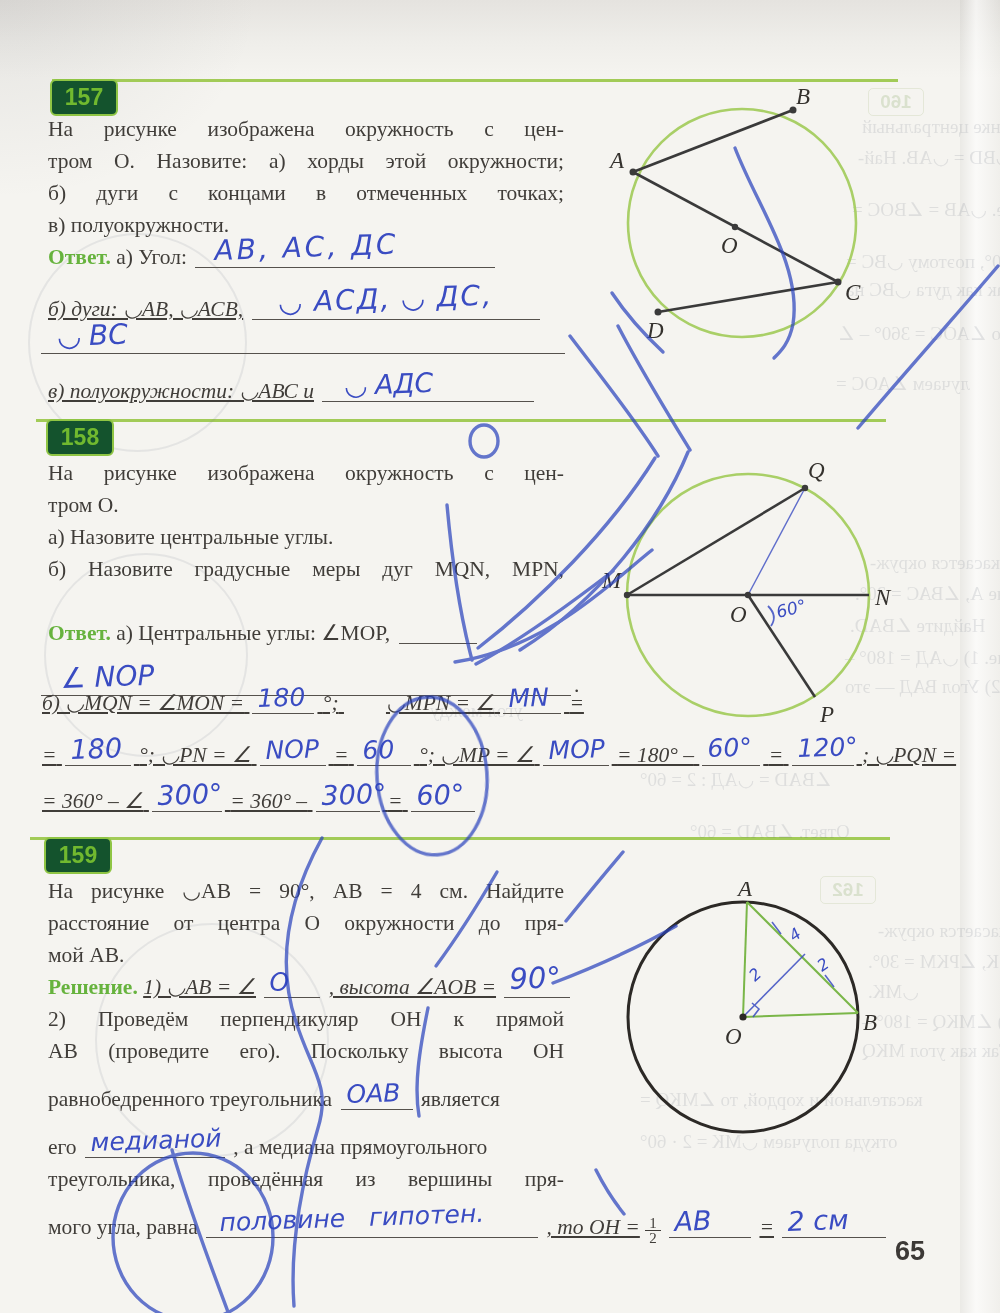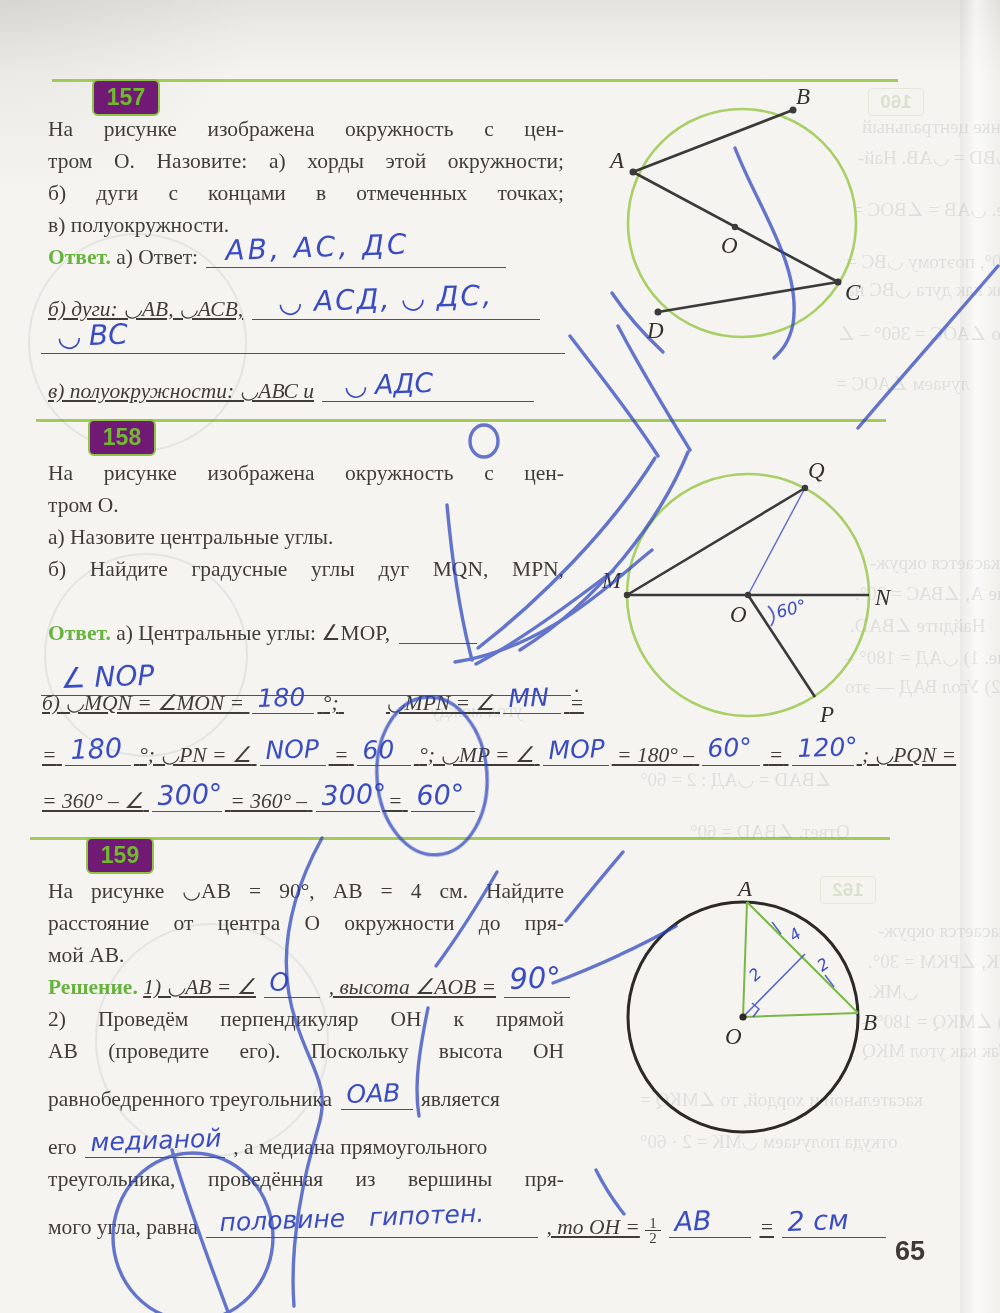--- a/index.html
+++ b/index.html
@@ -6,21 +6,21 @@
   .paper{position:relative;width:1000px;height:1313px;background:#f5f4f0;overflow:hidden;
          font-family:"Liberation Serif",serif;}
   .top-shade{position:absolute;left:0;top:0;width:1000px;height:78px;
          background:linear-gradient(180deg,#e5e3df 0%,#efeeea 55%,#f5f4f0 100%);}
   .corner-shade{position:absolute;left:0;top:0;width:260px;height:200px;
          background:radial-gradient(ellipse at 0% 0%,rgba(90,90,95,.10),rgba(0,0,0,0) 70%);}
   .right-edge{position:absolute;right:0;top:0;width:40px;height:1313px;
          background:linear-gradient(90deg,rgba(0,0,0,.045),rgba(255,255,255,.55) 40%,rgba(0,0,0,.02));}
   .rule{position:absolute;height:2.6px;background:#a2cb57;}
   .numbox{position:absolute;width:64px;height:33px;border:2.2px solid #8fc544;border-radius:6px;
-         background:#701a75;color:#71b92f;font:bold 23px/33px "Liberation Sans",sans-serif;text-align:center;z-index:4;margin-left:42px;}
+         background:#14532d;color:#71b92f;font:bold 23px/33px "Liberation Sans",sans-serif;text-align:center;z-index:4;}
   .pl{position:absolute;font-size:21.5px;line-height:27px;color:#403d39;white-space:nowrap;z-index:3;}
   .just{width:516px;white-space:normal;text-align:justify;text-align-last:justify;}
   .math{font-style:italic;text-decoration:underline;}
   .green{color:#67b33e;font-weight:bold;}
   .blank{display:inline-block;height:22px;border-bottom:1.5px solid #55514c;position:relative;
          vertical-align:-4px;margin:0 3px;}
   .hw{position:absolute;left:6px;bottom:2px;font-family:"DejaVu Sans",sans-serif;font-style:italic;
       font-size:25px;color:#3a4cc2;white-space:pre;line-height:1;transform:rotate(-2deg);
       transform-origin:left bottom;z-index:6;}
   .frac{display:inline-block;vertical-align:-9px;text-align:center;font-size:15px;line-height:14px;font-style:normal;}
@@ -78,21 +78,21 @@
   <div class="rule" style="left:52px;top:79px;width:846px"></div>
   <div class="numbox" style="left:50px;top:79px">157</div>
 
   <div class="pl just" style="left:48px;top:116px">На рисунке изображена окружность с цен-</div>
   <div class="pl just" style="left:48px;top:180px">б) дуги с концами в отмеченных точках;</div>
   <div class="pl just" style="left:48px;top:148px">тром O. Назовите: а) хорды этой окружности;</div>
   <div class="pl" style="left:48px;top:212px">в) полуокружности.</div>
 
   <div class="pl" style="left:48px;top:244px">
     <span class="green">Ответ.</span>
-    <span>а) Ответ:</span>
+    <span>а) Угол:</span>
     <span class="blank" style="width:300px">
       <span class="hw" style="font-size:28px;left:20px;letter-spacing:3px">АВ, АС, ДС</span>
     </span>
   </div>
 
   <div class="pl" style="left:48px;top:296px">
     <span class="math">б) дуги: ◡АВ, ◡АСВ,</span>
     <span class="blank" style="width:288px">
       <span class="hw" style="font-size:28px;left:28px;letter-spacing:2px">◡ АСД, ◡ ДС,</span>
     </span>
@@ -127,21 +127,21 @@
     <text class="lbl" x="52" y="250">D</text>
     <text class="lbl" x="126" y="165">O</text>
   </svg>
 
   <div class="rule" style="left:36px;top:419px;width:850px"></div>
   <div class="numbox" style="left:46px;top:419px">158</div>
 
   <div class="pl just" style="left:48px;top:460px">На рисунке изображена окружность с цен-</div>
   <div class="pl" style="left:48px;top:492px">тром O.</div>
   <div class="pl" style="left:48px;top:524px">а) Назовите центральные углы.</div>
-  <div class="pl just" style="left:48px;top:556px">б) Найдите градусные углы дуг MQN, MPN,</div>
+  <div class="pl just" style="left:48px;top:556px">б) Назовите градусные меры дуг MQN, MPN,</div>
 
   <div class="pl" style="left:48px;top:620px">
     <span class="green">Ответ.</span>
     <span>а) Центральные углы: ∠MOP,</span>
     <span class="blank" style="width:78px"></span>
   </div>
 
   <div class="pl" style="left:38px;top:672px">
     <span class="blank" style="width:530px">
       <span class="hw" style="font-size:28px;left:20px">∠ NOP</span>

